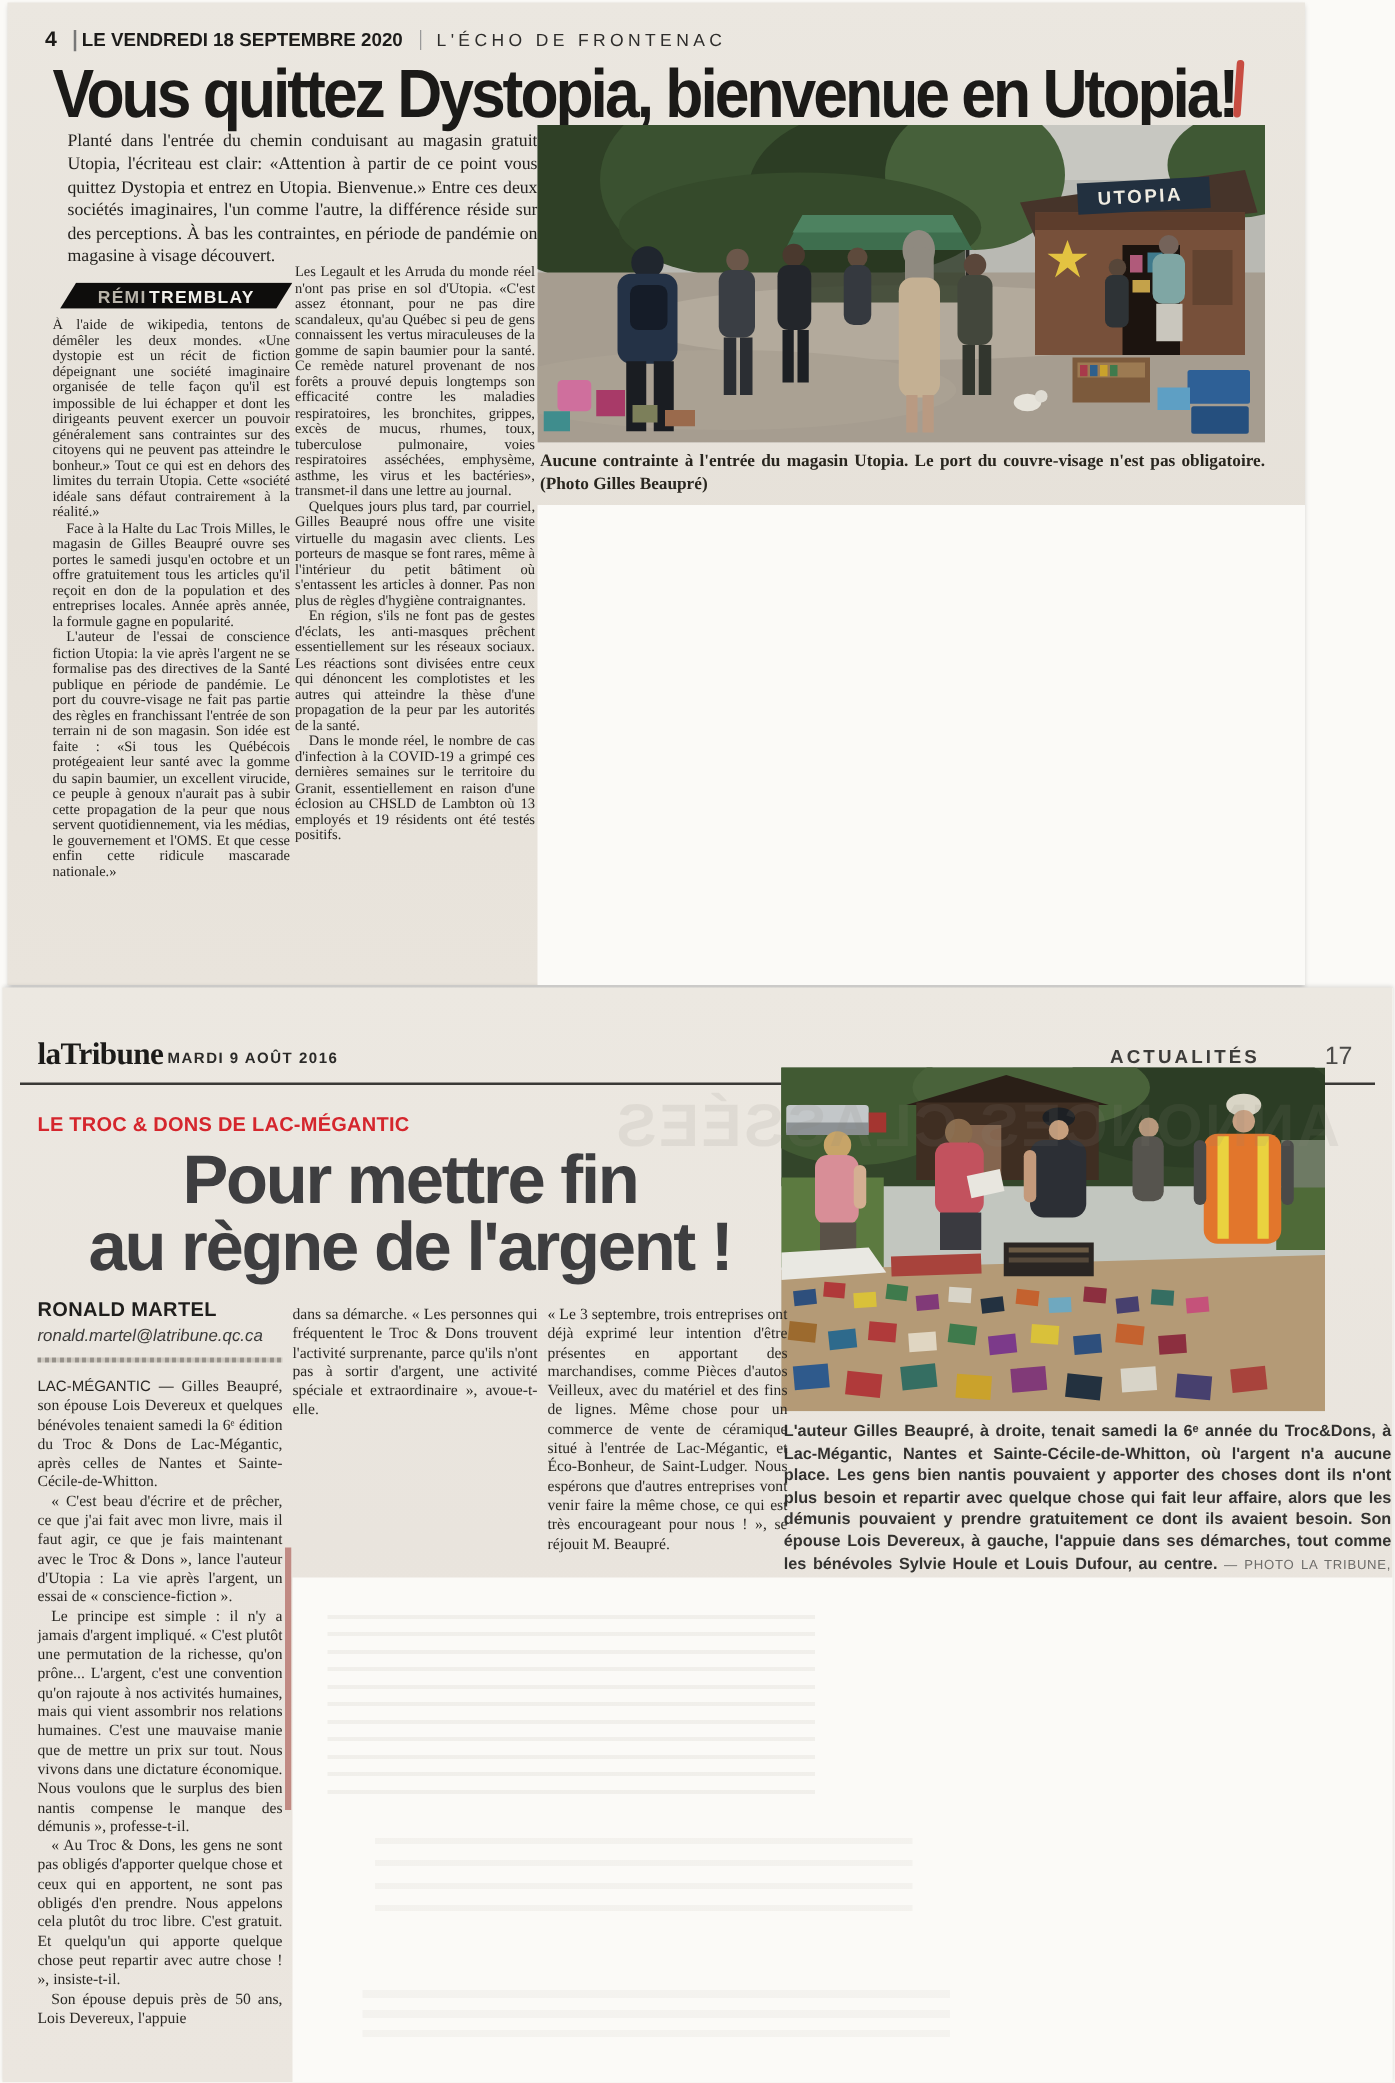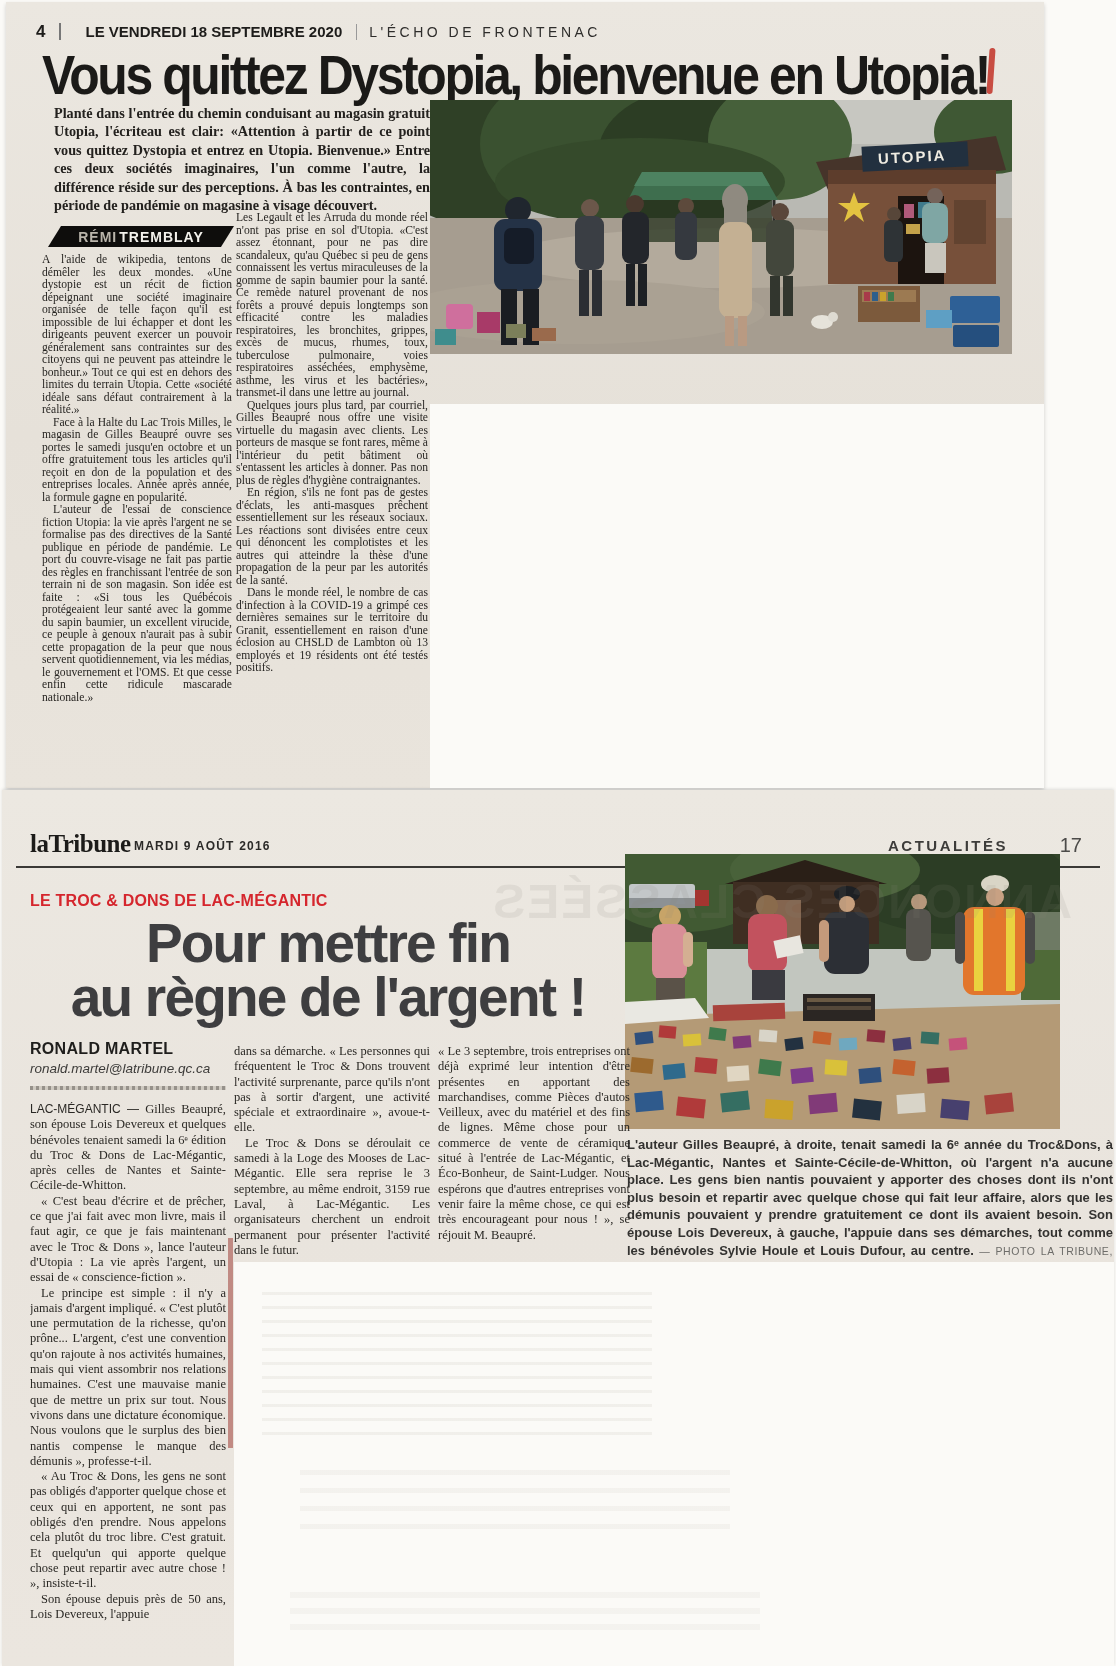--- a/index.html
+++ b/index.html
@@ -10,31 +10,31 @@
   .clip{position:absolute;}
   
   #clip1{
     left:6px;top:2px;width:1038px;height:786px;
     background:linear-gradient(180deg,#ebe7e0 0%,#e6e1d9 55%,#e9e4dc 100%);
     box-shadow:0 2px 4px rgba(0,0,0,.18);
   }
   #clip1-cut{position:absolute;left:424px;top:402px;width:614px;height:384px;background:#fbfaf7;z-index:5;}
   .a1-header{position:absolute;left:30px;top:20px;display:flex;align-items:baseline;font-family:"Liberation Sans",sans-serif;color:#1d1c1a;}
   .a1-header .pageno{font-weight:bold;font-size:17px;}
-  .a1-header .hdate{font-weight:bold;font-size:15px;margin-left:14px;padding-left:24px;border-left:2px solid #777;}
+  .a1-header .hdate{font-weight:bold;font-size:15px;margin-left:14px;padding-left:4px;border-left:2px solid #777;}
   .a1-header .hpub{font-size:14px;letter-spacing:3.5px;margin-left:14px;padding-left:12px;border-left:1px solid #999;color:#2e2d2b;}
   .a1-headline{
     position:absolute;left:36px;top:42px;width:995px;
     font-family:"Liberation Sans",sans-serif;font-weight:bold;font-size:52px;
     letter-spacing:-2.5px;color:#1b1a18;transform:scale(.96,1.05);transform-origin:left top;white-space:nowrap;
   }
   .red-mark{position:absolute;left:982px;top:46px;width:6px;height:46px;background:#c23127;opacity:.85;transform:rotate(4deg);border-radius:3px;}
   .a1-lead{
     position:absolute;left:48px;top:102px;width:376px;
-    font-weight:bold;font-size:14.2px;line-height:18.4px;text-align:justify;color:#23211e;
+    font-weight:normal;font-size:14.2px;line-height:18.4px;text-align:justify;color:#23211e;
   }
   .a1-byline{
     position:absolute;left:42px;top:224px;width:186px;height:21px;background:#0e0d0c;
     clip-path:polygon(7% 0,100% 0,93% 100%,0 100%);
     display:flex;align-items:center;justify-content:center;
     font-family:"Liberation Sans",sans-serif;font-size:14px;letter-spacing:1px;
   }
   .a1-byline .fn{color:#b9b4aa;font-weight:bold;margin-right:2px;}
   .a1-byline .ln{color:#f3f1ec;font-weight:bold;}
   .colbox{position:absolute;overflow:hidden;z-index:2;}
@@ -205,20 +205,21 @@
     <ellipse cx="392" cy="222" rx="11" ry="7" fill="#e6e3da"></ellipse>
     <circle cx="403" cy="217" r="5" fill="#dedbd2"></circle>
 
     <rect x="16" y="204" width="27" height="25" rx="4" fill="#cf6f9d"></rect>
     <rect x="47" y="212" width="23" height="21" fill="#a83a68"></rect>
     <rect x="5" y="229" width="21" height="16" fill="#3f8d8d"></rect>
     <rect x="76" y="224" width="20" height="14" fill="#7c7f5a"></rect>
     <rect x="102" y="228" width="24" height="13" fill="#9a6a4c"></rect>
   </svg>
 
+  <div class="a1-caption">Aucune contrainte à l'entrée du magasin Utopia. Le port du couvre-visage n'est pas obligatoire. (Photo Gilles Beaupré)</div>
 
   <div id="clip1-cut"></div>
 </div>
 
 <div class="clip" id="clip2">
 
   <div class="ghost-classees">ANNONCES CLASSÉES</div>
 
   <div class="masthead">
     <span class="mh-logo">laTribune</span>
@@ -240,21 +241,20 @@
 
   <div class="colbox serif-body a2-body" id="a2-col1">
     <p><span class="dateline">LAC-MÉGANTIC —</span><span> Gilles Beaupré, son épouse Lois Devereux et quelques bénévoles tenaient samedi la 6ᵉ édition du Troc &amp; Dons de Lac-Mégantic, après celles de Nantes et Sainte-Cécile-de-Whitton.</span></p>
     <p>« C'est beau d'écrire et de prêcher, ce que j'ai fait avec mon livre, mais il faut agir, ce que je fais maintenant avec le Troc &amp; Dons », lance l'auteur d'Utopia : La vie après l'argent, un essai de « conscience-fiction ».</p>
     <p>Le principe est simple : il n'y a jamais d'argent impliqué. « C'est plutôt une permutation de la richesse, qu'on prône... L'argent, c'est une convention qu'on rajoute à nos activités humaines, mais qui vient assombrir nos relations humaines. C'est une mauvaise manie que de mettre un prix sur tout. Nous vivons dans une dictature économique. Nous voulons que le surplus des bien nantis compense le manque des démunis », professe-t-il.</p>
     <p>« Au Troc &amp; Dons, les gens ne sont pas obligés d'apporter quelque chose et ceux qui en apportent, ne sont pas obligés d'en prendre. Nous appelons cela plutôt du troc libre. C'est gratuit. Et quelqu'un qui apporte quelque chose peut repartir avec autre chose ! », insiste-t-il.</p>
     <p>Son épouse depuis près de 50 ans, Lois Devereux, l'appuie</p>
   </div>
   <div class="colbox serif-body a2-body" id="a2-col2">
     <p>dans sa démarche. « Les personnes qui fréquentent le Troc &amp; Dons trouvent l'activité surprenante, parce qu'ils n'ont pas à sortir d'argent, une activité spéciale et extraordinaire », avoue-t-elle.</p>
-    <p>Le Troc &amp; Dons se déroulait ce samedi à la Loge des Mooses de Lac-Mégantic. Elle sera reprise le 3 septembre, au même endroit, 3159 rue Laval, à Lac-Mégantic. Les organisateurs cherchent un endroit permanent pour présenter l'activité dans le futur.</p>
   </div>
   <div class="colbox serif-body a2-body" id="a2-col3">
     <p>« Le 3 septembre, trois entreprises ont déjà exprimé leur intention d'être présentes en apportant des marchandises, comme Pièces d'autos Veilleux, avec du matériel et des fins de lignes. Même chose pour un commerce de vente de céramique situé à l'entrée de Lac-Mégantic, et Éco-Bonheur, de Saint-Ludger. Nous espérons que d'autres entreprises vont venir faire la même chose, ce qui est très encourageant pour nous ! », se réjouit M. Beaupré.</p>
   </div>
 
   <svg id="photo2" viewBox="0 0 435 275">
     <rect width="435" height="275" fill="#c2c6bf"></rect>
     <rect width="435" height="95" fill="#33452a"></rect>
     <ellipse cx="60" cy="32" rx="85" ry="46" fill="#415a33"></ellipse>
     <ellipse cx="330" cy="28" rx="115" ry="52" fill="#2c3d25"></ellipse>

